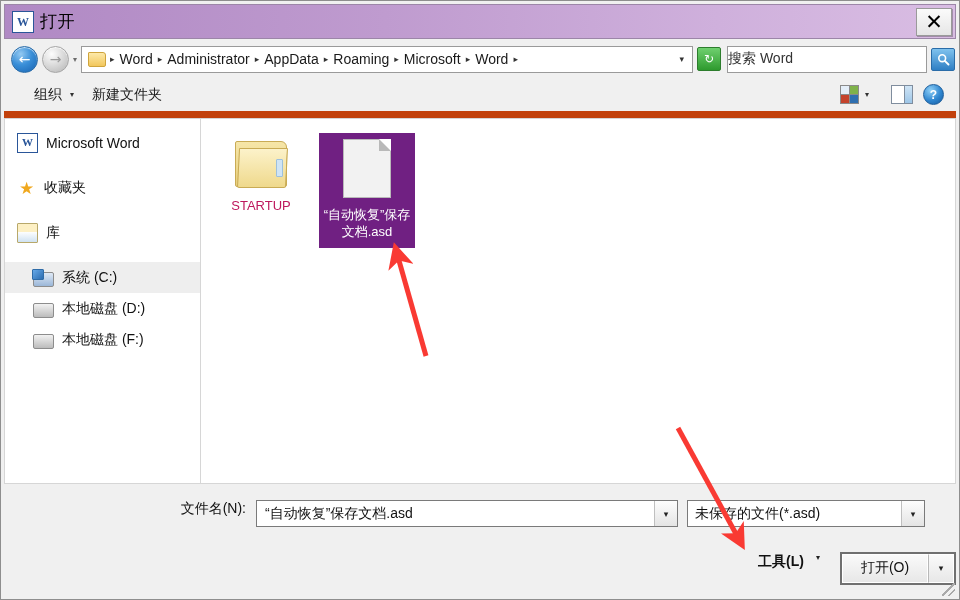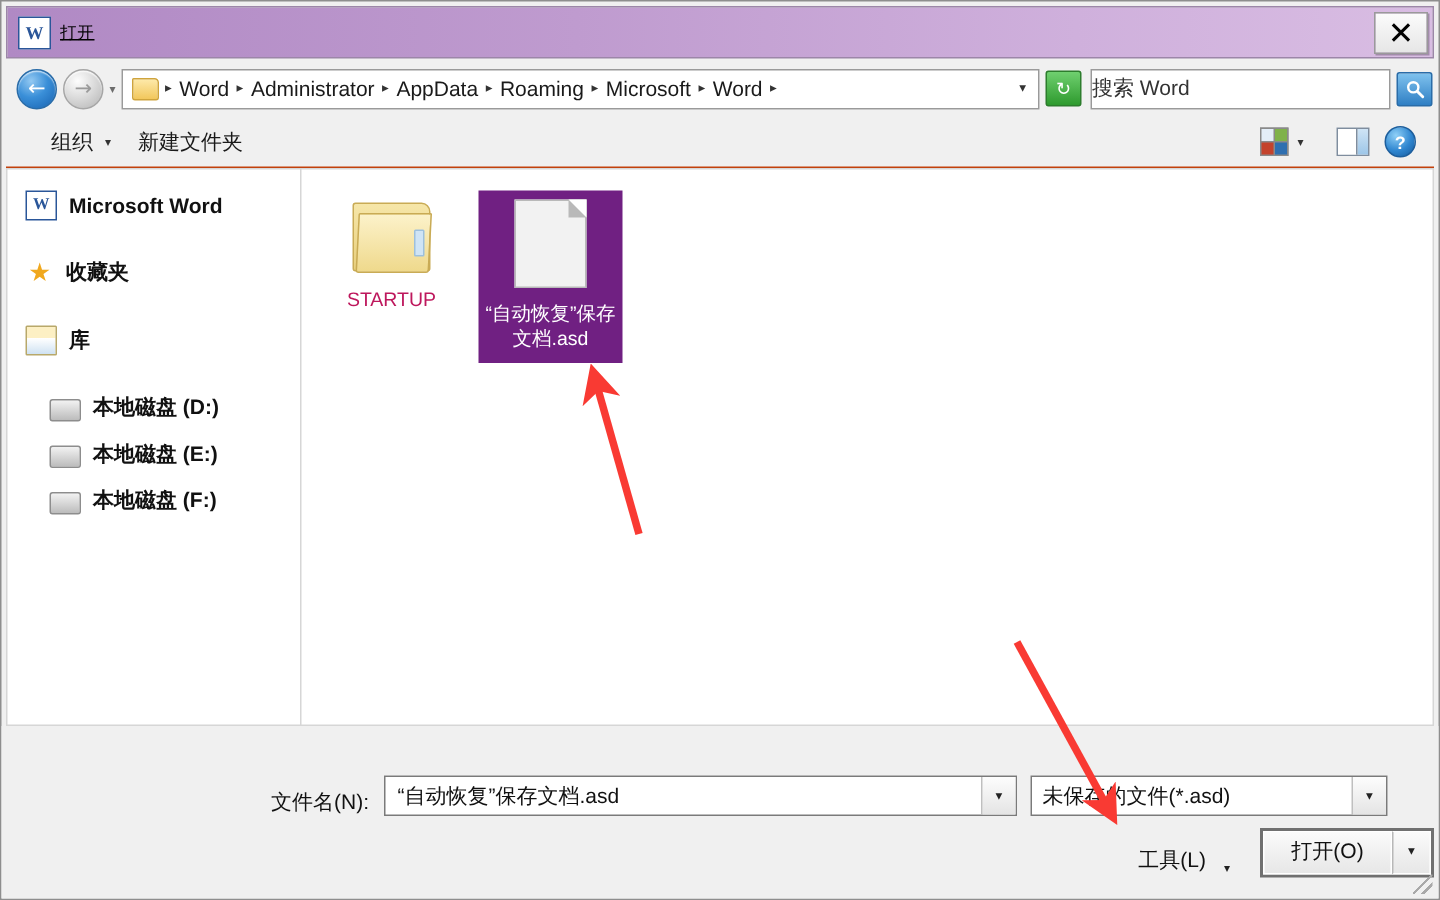--- a/index.html
+++ b/index.html
@@ -25,21 +25,21 @@
     border:1px solid #9c86a8;
     display:flex;align-items:center;
   }
   .title-icon{
     width:20px;height:20px;margin-left:7px;margin-right:6px;
     background:#ffffff;border:1px solid #2a5699;
     display:flex;align-items:center;justify-content:center;
     font-weight:bold;font-size:12px;color:#2a5699;
     font-family:"Liberation Serif",serif;line-height:1;
   }
-  .title-text{font-size:11px;color:#000;letter-spacing:.5px;text-decoration:underline;}
+  .title-text{font-size:17px;color:#000;letter-spacing:.5px;}
   .close-btn{
     position:absolute;right:3px;top:3px;width:34px;height:26px;
     background:linear-gradient(to bottom,#fbfbfb,#e6e6e6);
     border:1px solid #9a9a9a;
     display:flex;align-items:center;justify-content:center;
     font-size:21px;line-height:1;color:#000;
     font-family:"DejaVu Sans",sans-serif;
     box-shadow:1px 1px 0 rgba(0,0,0,.25);
   }
 
@@ -107,21 +107,21 @@
     width:22px;height:21px;flex:0 0 22px;margin-right:1px;
     background:linear-gradient(to bottom,#7fc2ee,#2f7fc4);
     border:1px solid #2a6ca8;border-radius:2px;
     display:flex;align-items:center;justify-content:center;
     color:#fff;font-size:12px;line-height:1;font-family:"DejaVu Sans",sans-serif;
   }
 
   
   .commandbar{
     height:33px;flex:0 0 33px;margin:3px 3px 0 3px;
-    background:#f0f0f0;border-bottom:1px solid #c2410c;
+    background:#f0f0f0;border-bottom:7px solid #c2410c;
     display:flex;align-items:center;
   }
   .cmd{font-size:14px;color:#1a1a1a;padding:0 8px;white-space:nowrap;}
   .cmd.first{margin-left:22px;}
   .cmd-caret{font-size:8px;color:#333;padding-right:10px;font-family:"DejaVu Sans",sans-serif;}
   .cmd-spacer{flex:1 1 auto;}
   .view-ico{
     width:17px;height:17px;display:grid;grid-template-columns:1fr 1fr;grid-template-rows:1fr 1fr;
     gap:1px;border:1px solid #8a8a8a;background:#8a8a8a;margin-right:6px;
   }
@@ -144,21 +144,21 @@
   .sidebar{
     width:196px;flex:0 0 196px;background:#fff;border:1px solid #d6d6d6;border-right:none;
     overflow:hidden;padding-top:8px;box-sizing:border-box;
   }
   .nav-item{
     height:31px;display:flex;align-items:center;padding-left:12px;box-sizing:border-box;
     font-size:14px;color:#111;white-space:nowrap;
   }
   .nav-item.child{padding-left:28px;}
   .nav-item.selected{background:#eeeeee;}
-  .nav-item .lbl{margin-left:8px;font-weight:bold;}
+  .nav-item .lbl{margin-left:8px;}
   .nav-gap{height:14px;}
   .ic{width:19px;height:18px;flex:0 0 19px;position:relative;}
   .ic-word{background:#fff;border:1px solid #2a5699;display:flex;align-items:center;justify-content:center;
            color:#2a5699;font-weight:bold;font-size:11px;font-family:"Liberation Serif",serif;line-height:1;}
   .ic-star{color:#f0a81e;font-size:17px;line-height:18px;text-align:center;font-family:"DejaVu Sans",sans-serif;}
   .ic-lib{background:linear-gradient(to bottom,#fdf0c4 0%,#fdf0c4 42%,#ffffff 42%,#cfe2f2 100%);
           border:1px solid #b9a濁;border:1px solid #b8a86a;border-radius:1px;}
   .ic-pc{background:linear-gradient(135deg,#c85fd0,#e8792c 55%,#4a4a9e);border:1px solid #555;border-bottom:3px solid #4a4a4a;border-radius:2px;}
   .ic-drive{background:linear-gradient(to bottom,#f2f2f2,#bcbcbc);border:1px solid #8d8d8d;border-radius:2px;height:13px;margin-top:3px;}
   .ic-drive.sys{background:linear-gradient(to bottom,#dfe9f6,#9bb7d8);}
@@ -201,21 +201,21 @@
   .doc-ico{
     width:46px;height:57px;background:#f2f2f2;border:1px solid #b9b9b9;position:relative;
   }
   .doc-ico:after{
     content:"";position:absolute;right:-1px;top:-1px;
     border-width:0 12px 12px 0;border-style:solid;border-color:#ffffff #ffffff #b9b9b9 #b9b9b9;
   }
 
   
   .bottom{flex:0 0 auto;background:#f0f0f0;padding:0 3px 3px 3px;}
-  .row-filename{display:flex;align-items:flex-end;height:44px;margin-top:16px;}
+  .row-filename{display:flex;align-items:flex-start;height:44px;margin-top:16px;}
   .fn-label{
     width:252px;flex:0 0 252px;text-align:right;padding-right:10px;box-sizing:border-box;
     font-size:14px;color:#111;
   }
   .fn-input{
     flex:0 0 422px;width:422px;height:27px;background:#fff;border:1px solid #7a7a7a;
     display:flex;align-items:center;box-sizing:border-box;
   }
   .fn-input .val{flex:1 1 auto;padding-left:8px;font-size:14px;color:#111;white-space:nowrap;overflow:hidden;}
   .dropbtn{
@@ -227,21 +227,21 @@
   }
   .ft-select{
     margin-left:9px;flex:0 0 238px;width:238px;height:27px;background:#fff;border:1px solid #7a7a7a;
     display:flex;align-items:center;box-sizing:border-box;
   }
   .ft-select .val{flex:1 1 auto;padding-left:7px;font-size:14px;color:#111;white-space:nowrap;overflow:hidden;}
 
   .row-buttons{display:flex;align-items:center;height:48px;padding-bottom:4px;}
   .btn-spacer{flex:1 1 auto;}
   .tools-btn{
-    display:flex;align-items:flex-end;height:30px;padding:0 4px;font-size:14px;color:#111;
+    display:flex;align-items:flex-start;height:30px;padding:0 4px;font-size:14px;color:#111;font-weight:bold;
   }
   .tools-caret{font-size:8px;color:#222;padding-left:12px;font-family:"DejaVu Sans",sans-serif;}
   .open-group{
     display:flex;margin-left:16px;height:33px;
     border:2px solid #707070;box-sizing:border-box;background:#f0f0f0;
   }
   .open-btn{
     width:86px;display:flex;align-items:center;justify-content:center;
     background:linear-gradient(to bottom,#fafafa,#e7e7e7);
     border:1px solid #ffffff;box-sizing:border-box;
@@ -352,27 +352,27 @@
       <div class="nav-item">
         <span class="ic ic-star">★</span>
         <span class="lbl">收藏夹</span>
       </div>
       <div class="nav-gap"></div>
       <div class="nav-item">
         <span class="ic ic-lib"></span>
         <span class="lbl">库</span>
       </div>
       <div class="nav-gap"></div>
+      <div class="nav-item child selected">
+        <span class="ic ic-drive sys"></span>
+        <span class="lbl">系统 (C:)</span>
+      </div>
       <div class="nav-item child">
         <span class="ic ic-drive"></span>
         <span class="lbl">本地磁盘 (D:)</span>
-      </div>
-      <div class="nav-item child">
-        <span class="ic ic-drive"></span>
-        <span class="lbl">本地磁盘 (E:)</span>
       </div>
       <div class="nav-item child">
         <span class="ic ic-drive"></span>
         <span class="lbl">本地磁盘 (F:)</span>
       </div>
       <div class="nav-gap" style="height:26px"></div>
     </div>
 
     <div class="content">
       <div class="tiles">

